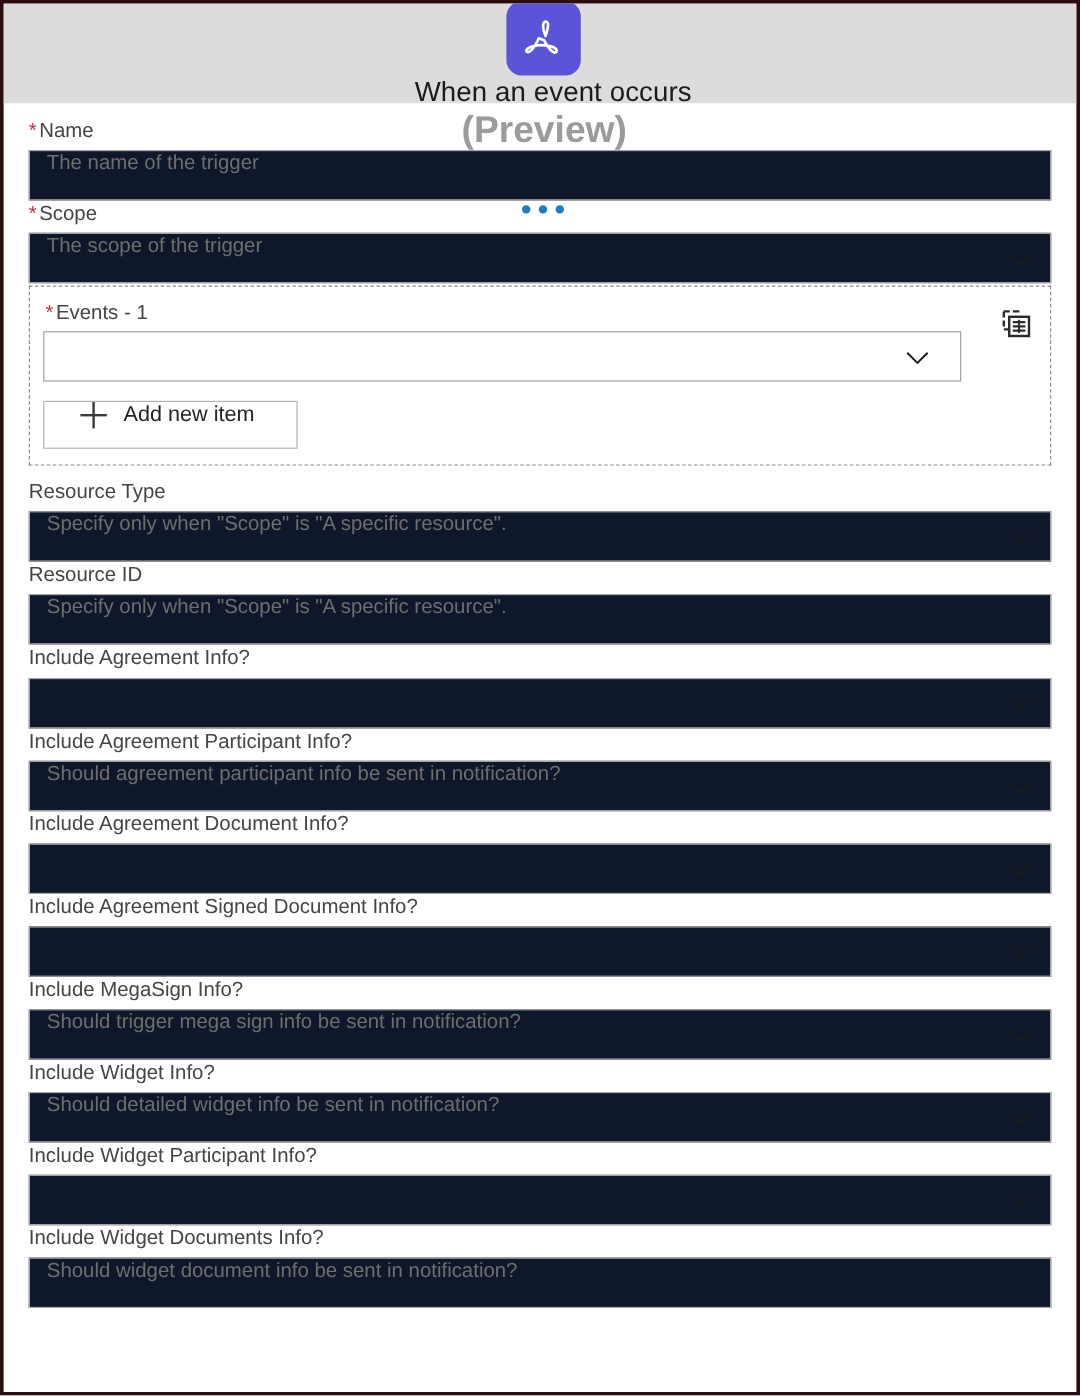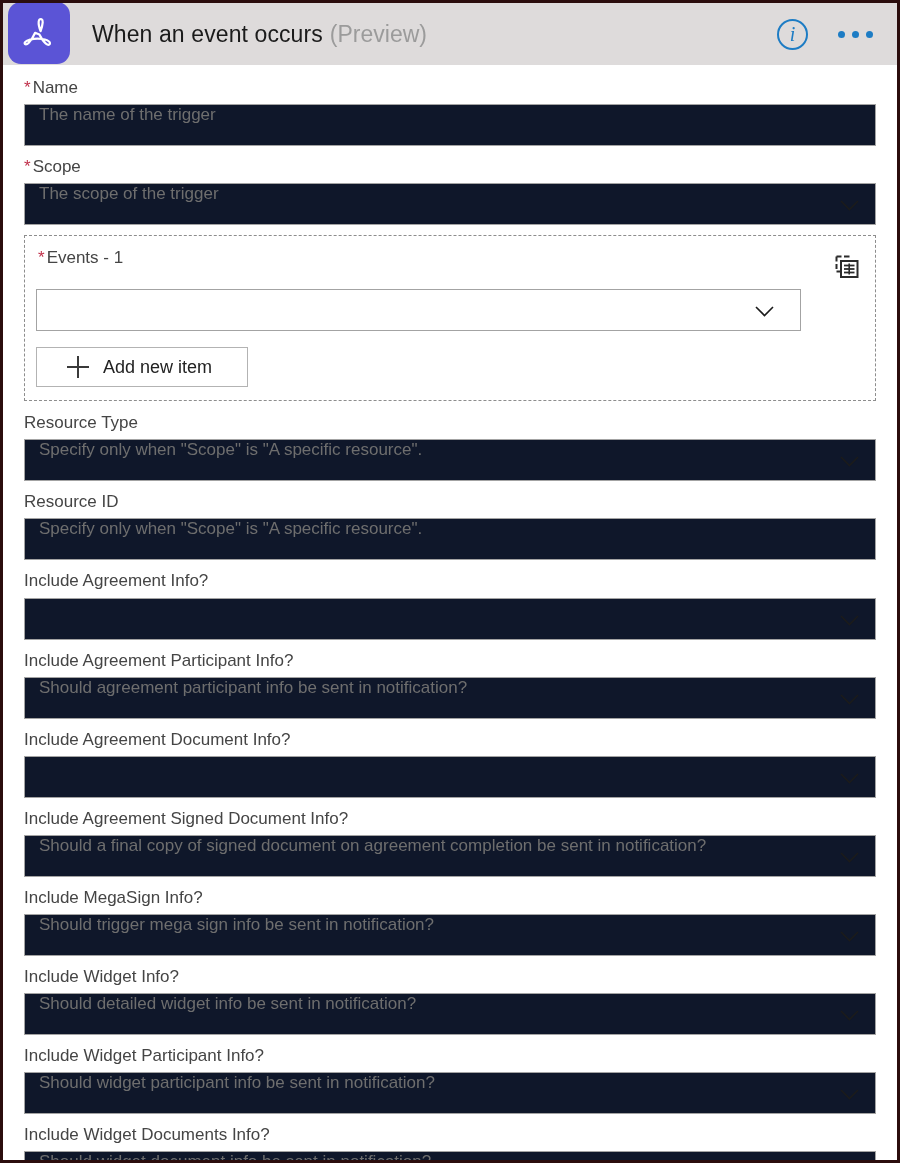--- a/index.html
+++ b/index.html
@@ -19,25 +19,26 @@
     width: 900px;
     height: 1163px;
     background: #ffffff;
     border: 3px solid #2b0d0d;
     overflow: hidden;
   }
 
   
   .header {
     position: relative;
-    height: 62px;
+    height: 83px;
     background: #dedbdb;
     display: flex;
     align-items: center;
     flex-shrink: 0;
+    flex-direction: column;
   }
   .app-icon {
     width: 62px;
     height: 62px;
     margin-left: 5px;
     margin-top: -2px;
     border-radius: 13px;
     background: #5b54d6;
     display: flex;
     align-items: center;
@@ -49,23 +50,23 @@
   .header-title {
     margin-left: 22px;
     font-size: 23px;
     color: #1b1b1b;
     font-weight: 400;
     letter-spacing: 0.1px;
     white-space: nowrap;
   }
   .header-preview {
     margin-left: 7px;
-    font-size: 23px;
+    font-size: 31px;
     color: #9b9b9b;
-    font-weight: 400;
+    font-weight: 700;
     white-space: nowrap;
   }
   .header-spacer { flex: 1 1 auto; }
 
   .info-icon {
     width: 31px;
     height: 31px;
     border: 2px solid #1d7cc4;
     border-radius: 50%;
     display: flex;
@@ -97,21 +98,21 @@
     border-radius: 50%;
     background: #1d7cc4;
     display: block;
   }
 
   
   .body {
     padding: 12px 21px 0 21px;
   }
 
-  .field { margin-bottom: 10px; }
+  .field { }
 
   .field-label {
     font-size: 17px;
     color: #454545;
     line-height: 1.3;
     margin-bottom: 5px;
     white-space: nowrap;
   }
   .req {
     color: #c0304a;
@@ -147,21 +148,21 @@
   .chev svg { display: block; }
 
   
   .array-group {
     position: relative;
     border: 1px dashed #8d8d8d;
     padding: 11px 14px 13px 11px;
     margin-bottom: 11px;
     margin-top: 2px;
   }
-  .array-group .field-label { margin-bottom: 20px; margin-left: 2px; }
+  .array-group .field-label { margin-bottom: 4px; margin-left: 2px; }
   .array-control {
     width: 765px;
     position: relative;
     height: 42px;
     border: 1px solid #a3a3a3;
     background: #ffffff;
   }
   .array-control .chev { right: 26px; }
 
   .array-toggle-icon {
@@ -174,21 +175,21 @@
   }
   .array-toggle-icon svg { display: block; }
 
   .add-item-btn {
     margin-top: 16px;
     width: 212px;
     height: 40px;
     border: 1px solid #b3b3b3;
     background: #ffffff;
     display: flex;
-    align-items: center;
+    align-items: flex-start;
     cursor: pointer;
     font-family: "Liberation Sans", sans-serif;
   }
   .add-item-btn .plus {
     margin-left: 30px;
     margin-right: 14px;
     width: 22px;
     height: 22px;
     position: relative;
     flex-shrink: 0;
@@ -341,21 +342,20 @@
             <span class="chev">
               <svg width="19" height="11" viewBox="0 0 19 11">
                 <polyline points="1,1 9.5,9.5 18,1" fill="none" stroke="#1b1b1b" stroke-width="1.6"></polyline>
               </svg>
             </span>
           </div>
         </div>
         <div class="field">
           <div class="field-label"><span>Include Agreement Signed Document Info?</span></div>
           <div class="control">
-            <div class="ph">Should a final copy of signed document on agreement completion be sent in notification?</div>
             <span class="chev">
               <svg width="19" height="11" viewBox="0 0 19 11">
                 <polyline points="1,1 9.5,9.5 18,1" fill="none" stroke="#1b1b1b" stroke-width="1.6"></polyline>
               </svg>
             </span>
           </div>
         </div>
         <div class="field">
           <div class="field-label"><span>Include MegaSign Info?</span></div>
           <div class="control">
@@ -374,21 +374,20 @@
             <span class="chev">
               <svg width="19" height="11" viewBox="0 0 19 11">
                 <polyline points="1,1 9.5,9.5 18,1" fill="none" stroke="#1b1b1b" stroke-width="1.6"></polyline>
               </svg>
             </span>
           </div>
         </div>
         <div class="field">
           <div class="field-label"><span>Include Widget Participant Info?</span></div>
           <div class="control">
-            <div class="ph">Should widget participant info be sent in notification?</div>
             <span class="chev">
               <svg width="19" height="11" viewBox="0 0 19 11">
                 <polyline points="1,1 9.5,9.5 18,1" fill="none" stroke="#1b1b1b" stroke-width="1.6"></polyline>
               </svg>
             </span>
           </div>
         </div>
         <div class="field">
           <div class="field-label"><span>Include Widget Documents Info?</span></div>
           <div class="control">

